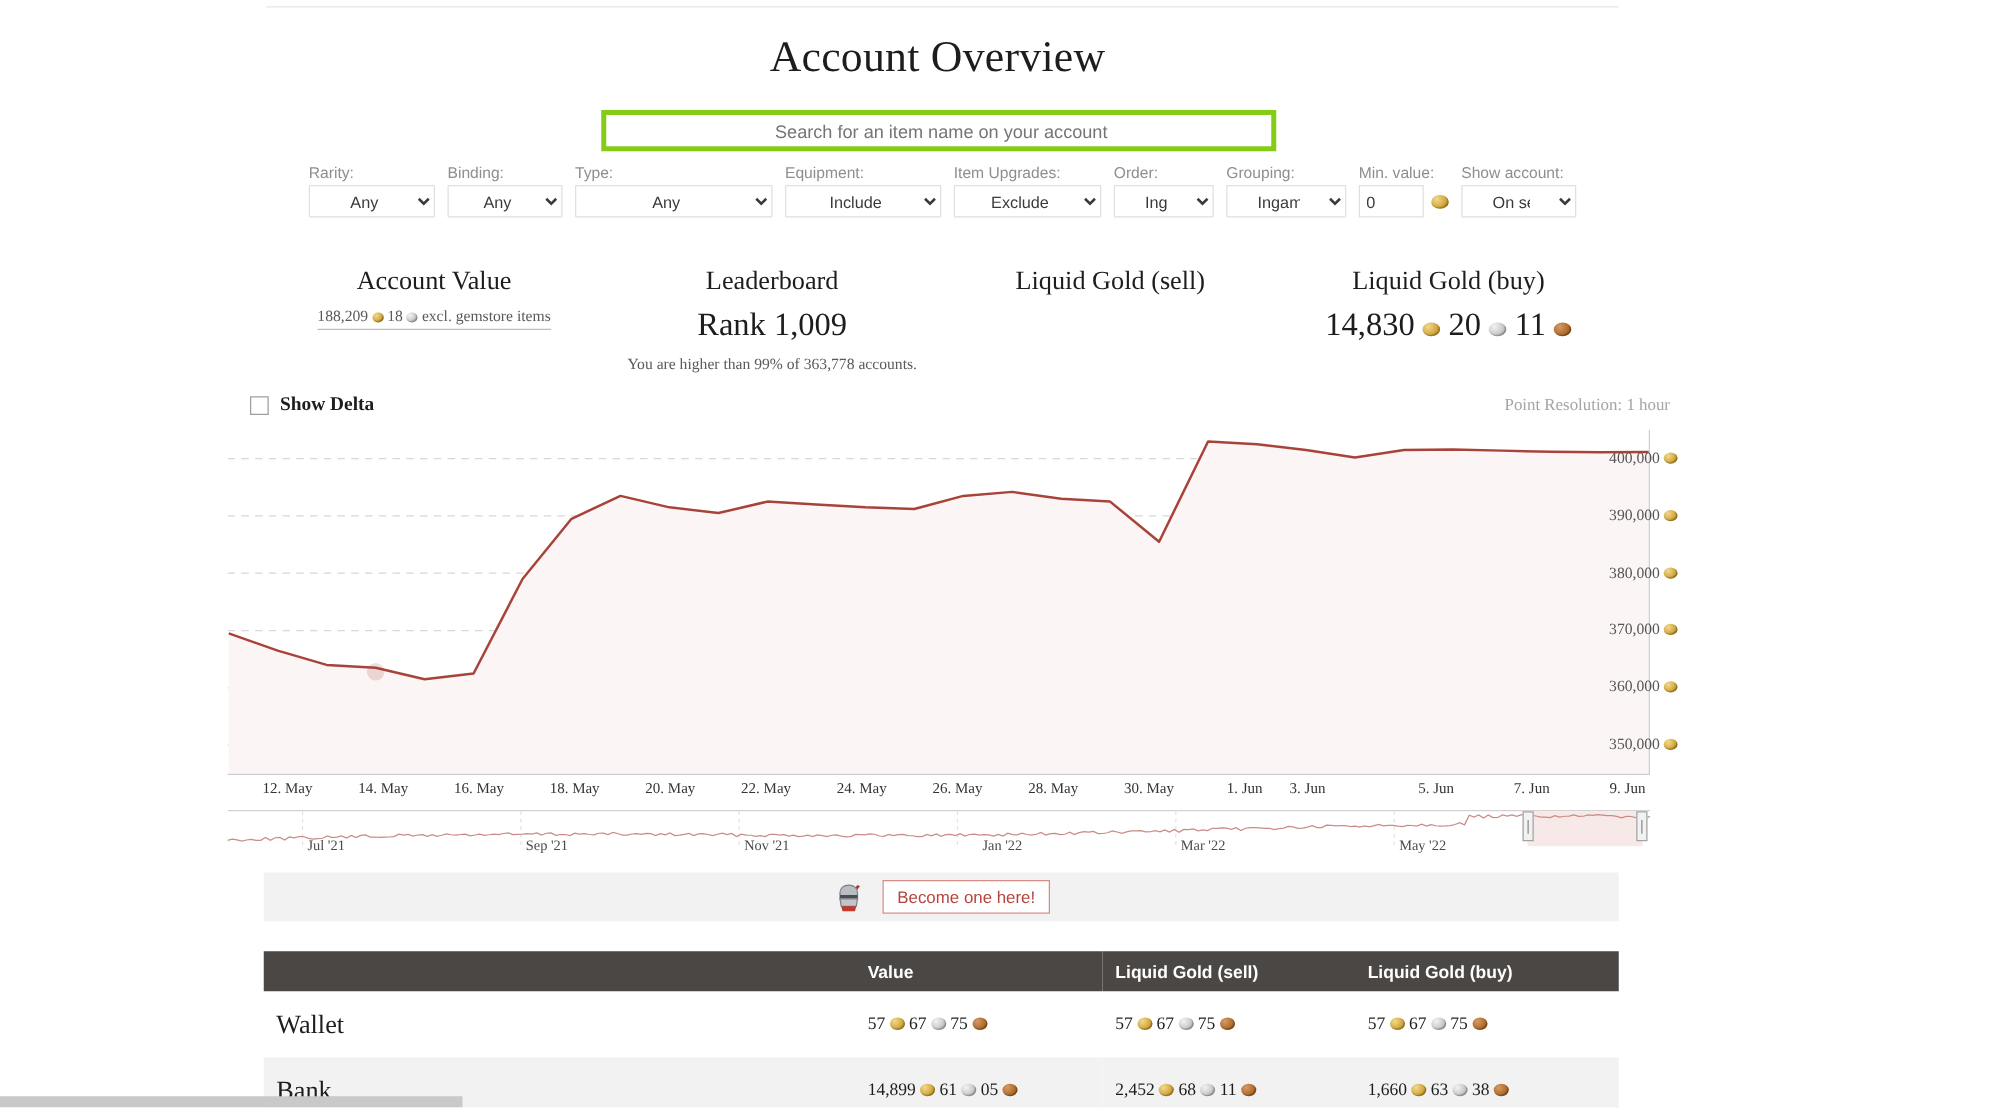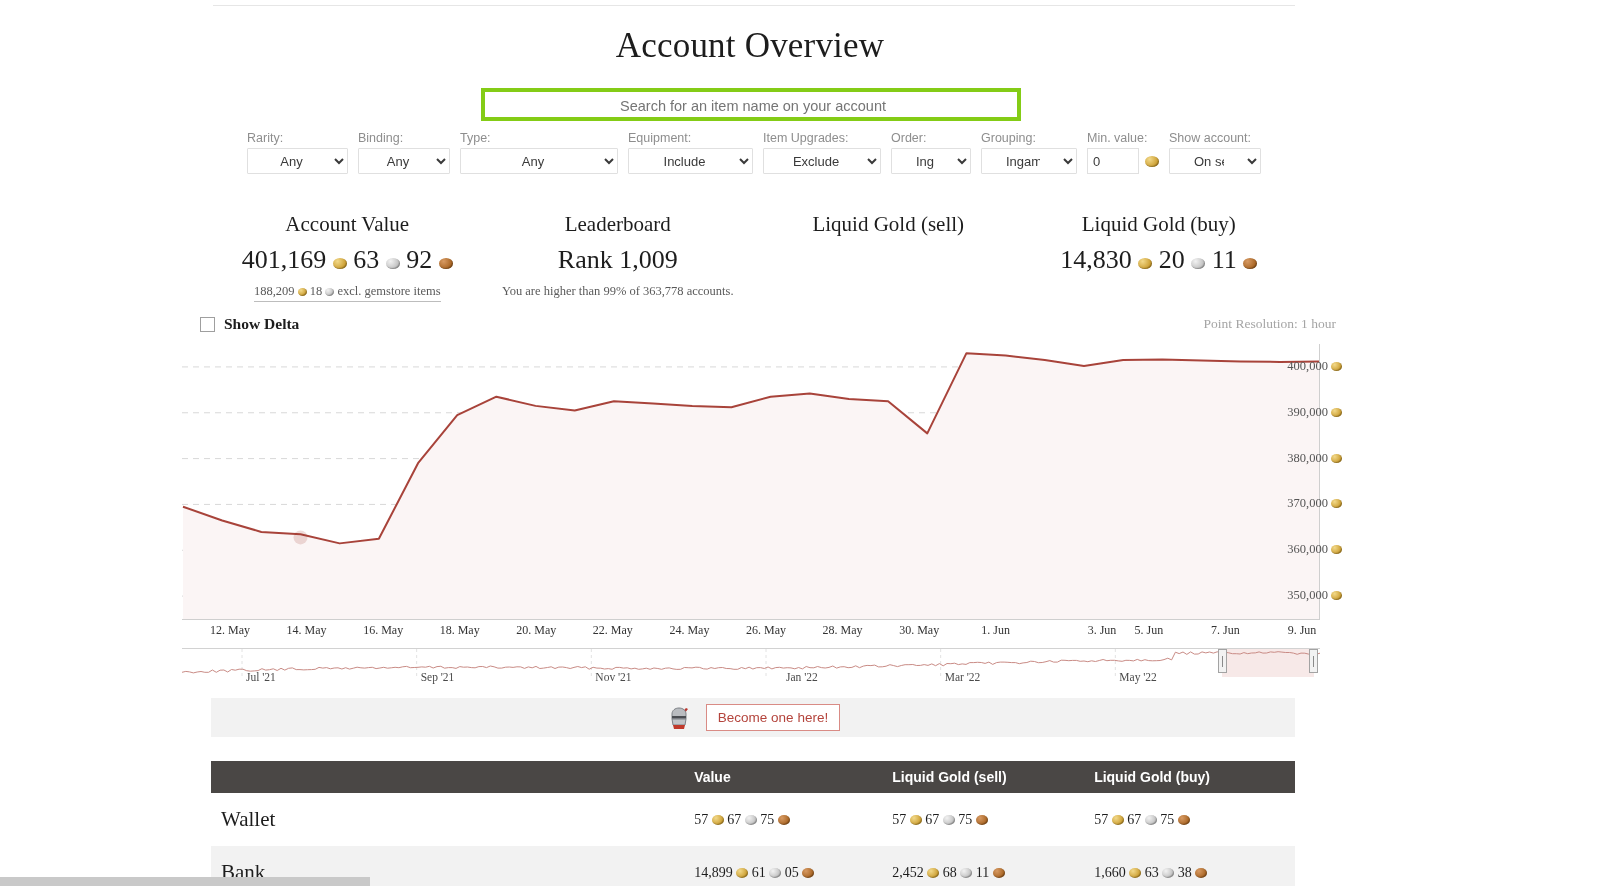--- a/index.html
+++ b/index.html
@@ -206,28 +206,20 @@
       <select class="w-show">
         <option>On search</option>
       </select>
     </div>
   </div>
 
   <div class="stats">
 
     <div class="stat">
       <div class="sname">Account Value</div>
-      <div class="sval">
-        <span>401,169</span>
-        <span class="coin g c14"></span>
-        <span>63</span>
-        <span class="coin s c14"></span>
-        <span>92</span>
-        <span class="coin c c14"></span>
-      </div>
       <div>
         <span class="ssub underlined">
           <span>188,209</span>
           <span class="coin g c9"></span>
           <span>18</span>
           <span class="coin s c9"></span>
           <span>excl. gemstore items</span>
         </span>
       </div>
     </div>
@@ -293,21 +285,21 @@
       <div class="xtick" style="left: 124.571px;">14. May</div>
       <div class="xtick" style="left: 201.143px;">16. May</div>
       <div class="xtick" style="left: 277.714px;">18. May</div>
       <div class="xtick" style="left: 354.286px;">20. May</div>
       <div class="xtick" style="left: 430.857px;">22. May</div>
       <div class="xtick" style="left: 507.429px;">24. May</div>
       <div class="xtick" style="left: 584px;">26. May</div>
       <div class="xtick" style="left: 660.571px;">28. May</div>
       <div class="xtick" style="left: 737.143px;">30. May</div>
       <div class="xtick" style="left: 813.714px;">1. Jun</div>
-      <div class="xtick" style="left: 920px;">3. Jun</div>
+      <div class="xtick" style="left: 864px;">3. Jun</div>
       <div class="xtick" style="left: 966.857px;">5. Jun</div>
       <div class="xtick" style="left: 1043.43px;">7. Jun</div>
       <div class="xtick" style="left: 1120px;">9. Jun</div>
     </div>
 
   <div class="nav-wrap">
     <svg class="nav-svg" id="navsvg" width="1138" height="30">
         <line x1="0" x2="1138" y1="0.5" y2="0.5" stroke="#d2d2d2"></line>
         <rect x="1040" y="1" width="92" height="28" fill="#f7e9e8"></rect>
         <line x1="60" x2="60" y1="1" y2="30" stroke="#e2e2e2" stroke-dasharray="3,3"></line>

